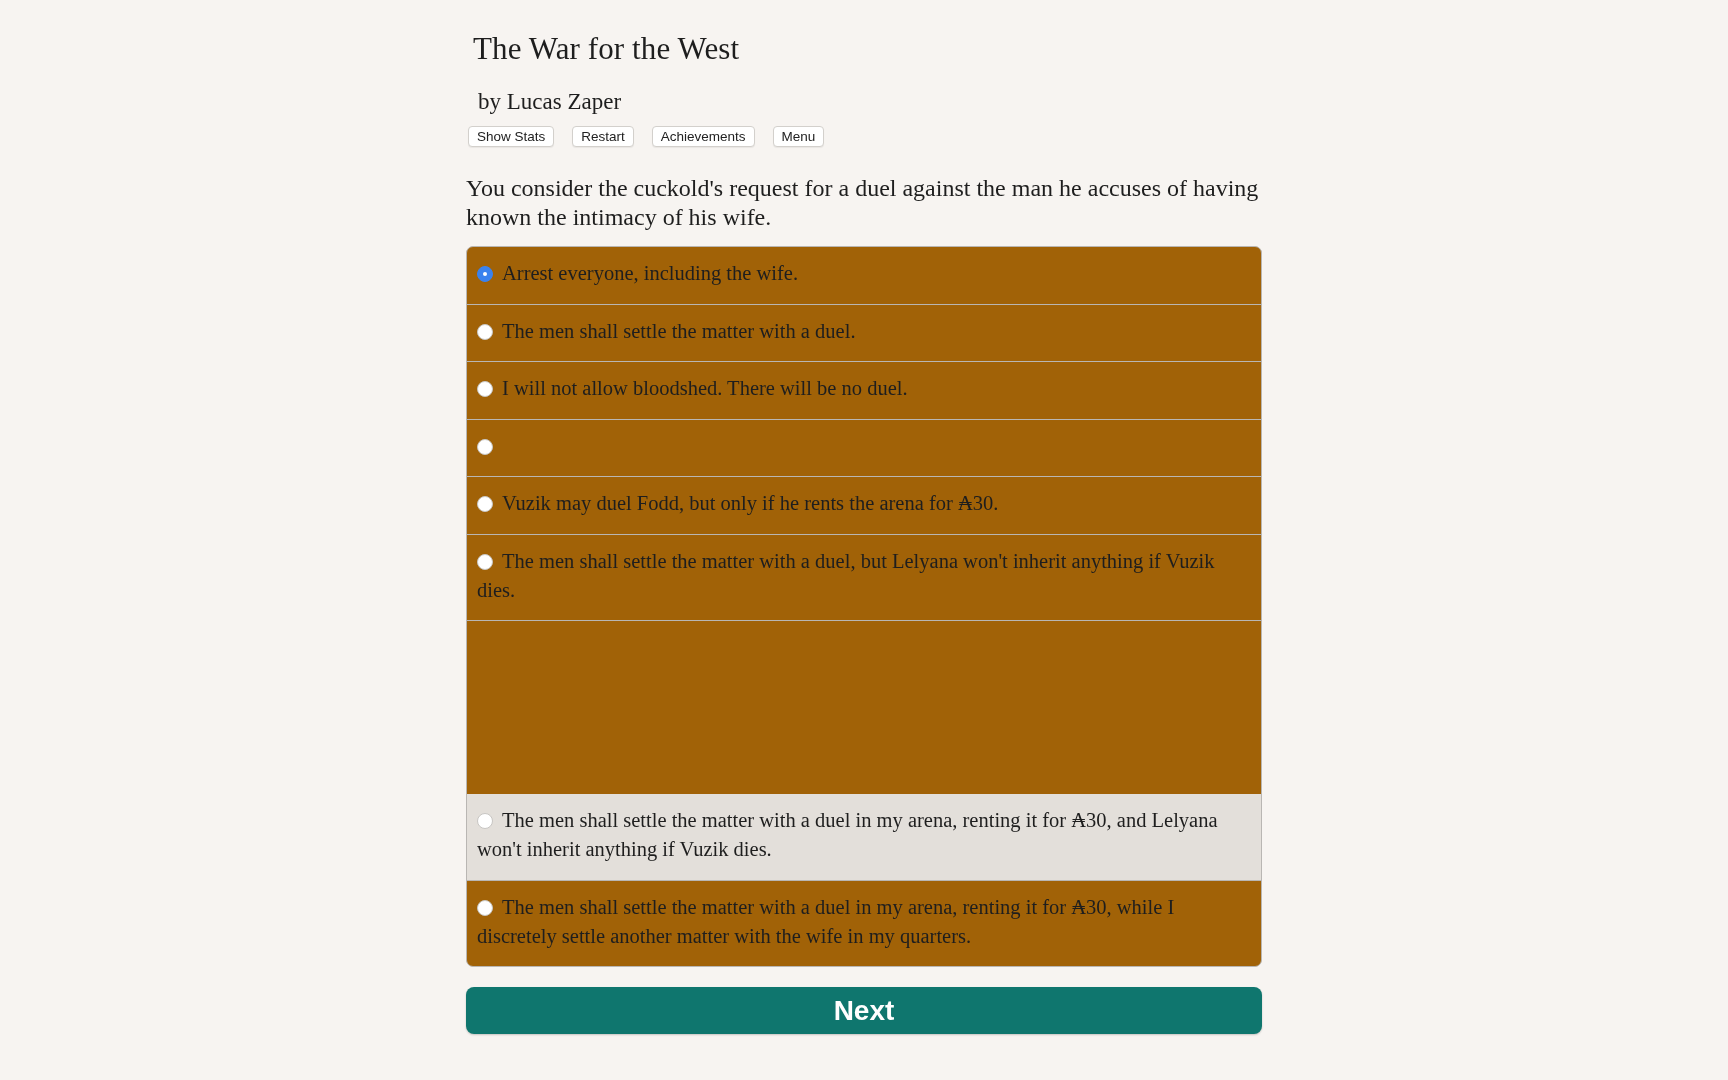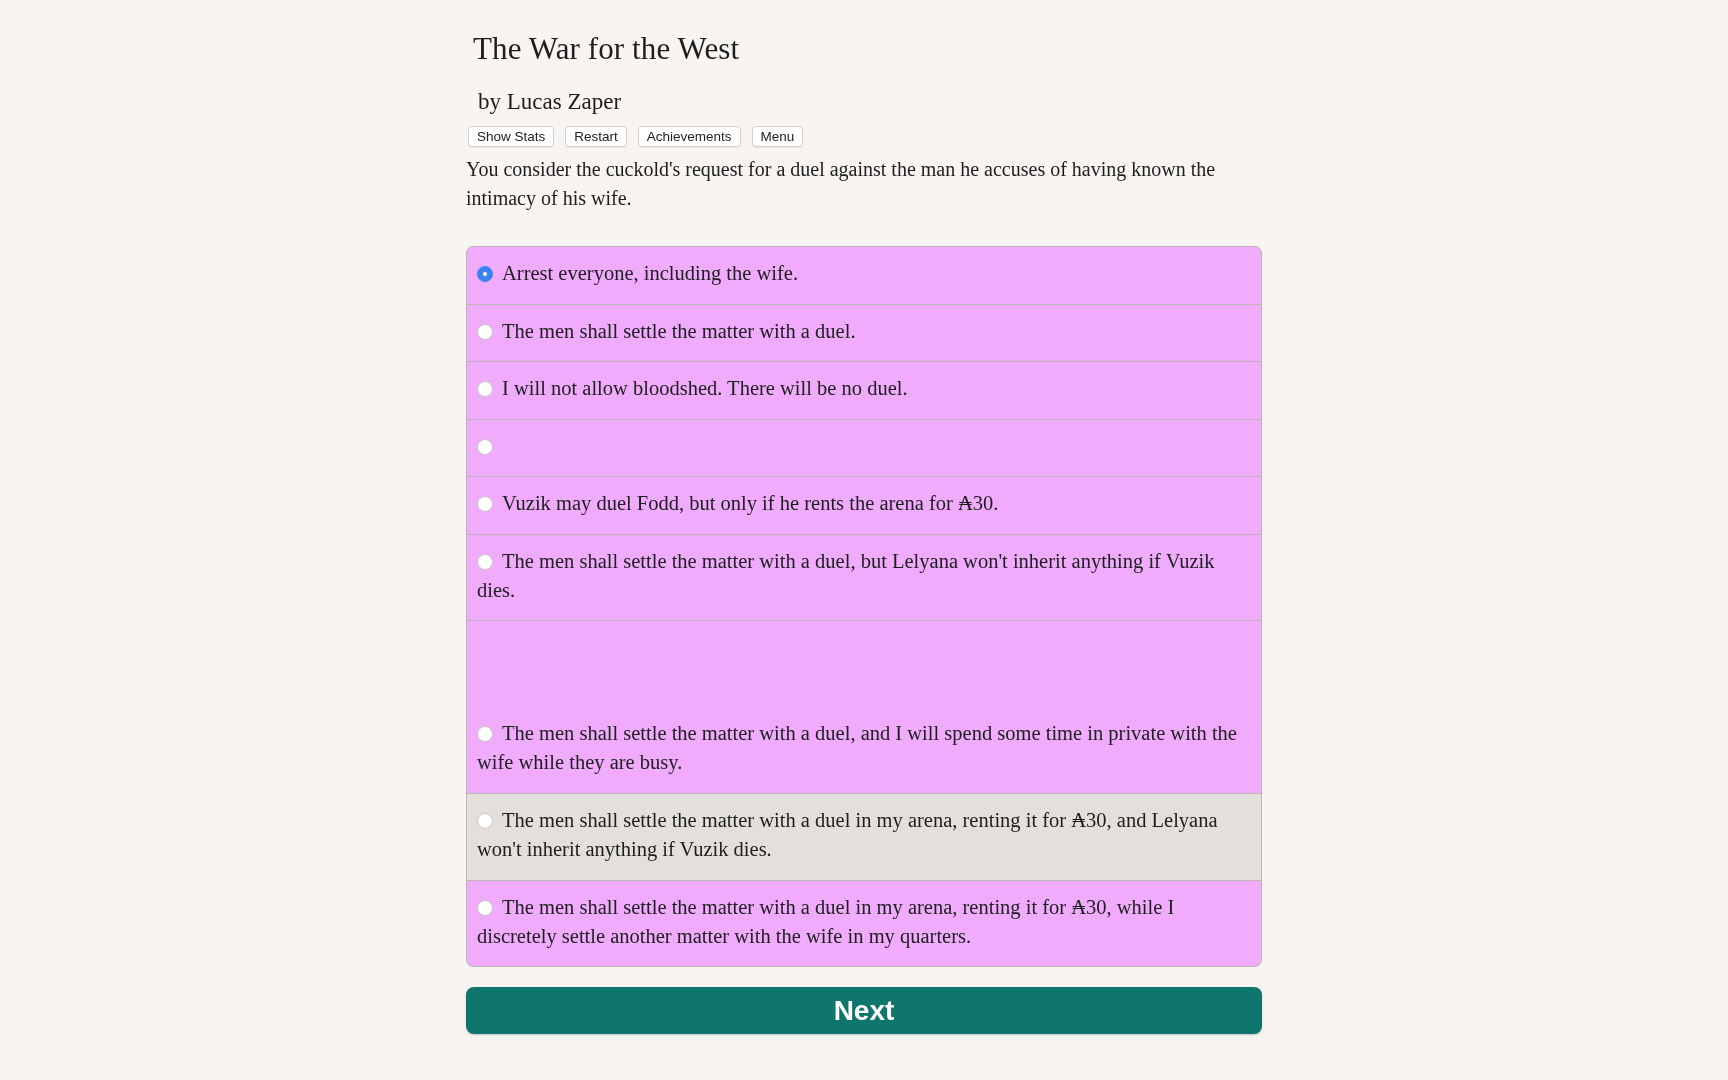--- a/index.html
+++ b/index.html
@@ -37,56 +37,56 @@
       left: 0;
       font-size: 23px;
       font-weight: normal;
       white-space: nowrap;
     }
     .toolbar {
       position: absolute;
       top: 126px;
       left: 2px;
       display: flex;
-      gap: 11px;
+      gap: 18px;
     }
     .tool-btn {
       font-family: "Liberation Sans", "DejaVu Sans", sans-serif;
       font-size: 13.5px;
       color: #222;
       background: #ffffff;
       border: 1px solid #d3d0cc;
       border-radius: 4px;
       height: 21px;
       line-height: 19px;
       padding: 0 8px;
       box-sizing: border-box;
       cursor: pointer;
       box-shadow: 0 1px 1px rgba(0,0,0,0.06);
     }
     .intro {
       position: absolute;
-      top: 155px;
+      top: 174px;
       left: 0;
       width: 800px;
       margin: 0;
-      font-size: 20px;
+      font-size: 24px;
       line-height: 29px;
     }
     .choices {
       position: absolute;
       top: 246px;
       left: 0;
       width: 796px;
       height: 721px;
       box-sizing: border-box;
       border: 1px solid #b9b6b3;
       border-radius: 7px;
       overflow: hidden;
-      background: #f0abfc;
+      background: #a16207;
     }
     .choice {
       position: absolute;
       left: 0;
       width: 100%;
       box-sizing: border-box;
       border-bottom: 1px solid #b9b6b3;
       padding: 12px 10px 0 10px;
       font-size: 20.5px;
       line-height: 29px;
@@ -165,23 +165,20 @@
     </label>
     <label class="choice" style="top:173px;height:57px;">
       <span class="radio"></span>
     </label>
     <label class="choice" style="top:230px;height:58px;">
       <span class="radio"></span><span>Vuzik may duel Fodd, but only if he rents the arena for ₳30.</span>
     </label>
     <label class="choice" style="top:288px;height:86px;">
       <span class="radio"></span><span>The men shall settle the matter with a duel, but Lelyana won't inherit anything if Vuzik dies.</span>
     </label>
-    <label class="choice" style="top:460px;height:87px;">
-      <span class="radio"></span><span>The men shall settle the matter with a duel, and I will spend some time in private with the wife while they are busy.</span>
-    </label>
     <label class="choice hover" style="top:547px;height:87px;">
       <span class="radio"></span><span>The men shall settle the matter with a duel in my arena, renting it for ₳30, and Lelyana won't inherit anything if Vuzik dies.</span>
     </label>
     <label class="choice" style="top:634px;height:87px;">
       <span class="radio"></span><span>The men shall settle the matter with a duel in my arena, renting it for ₳30, while I discretely settle another matter with the wife in my quarters.</span>
     </label>
   </div>
 
   <button class="next-btn">Next</button>
 </div>

